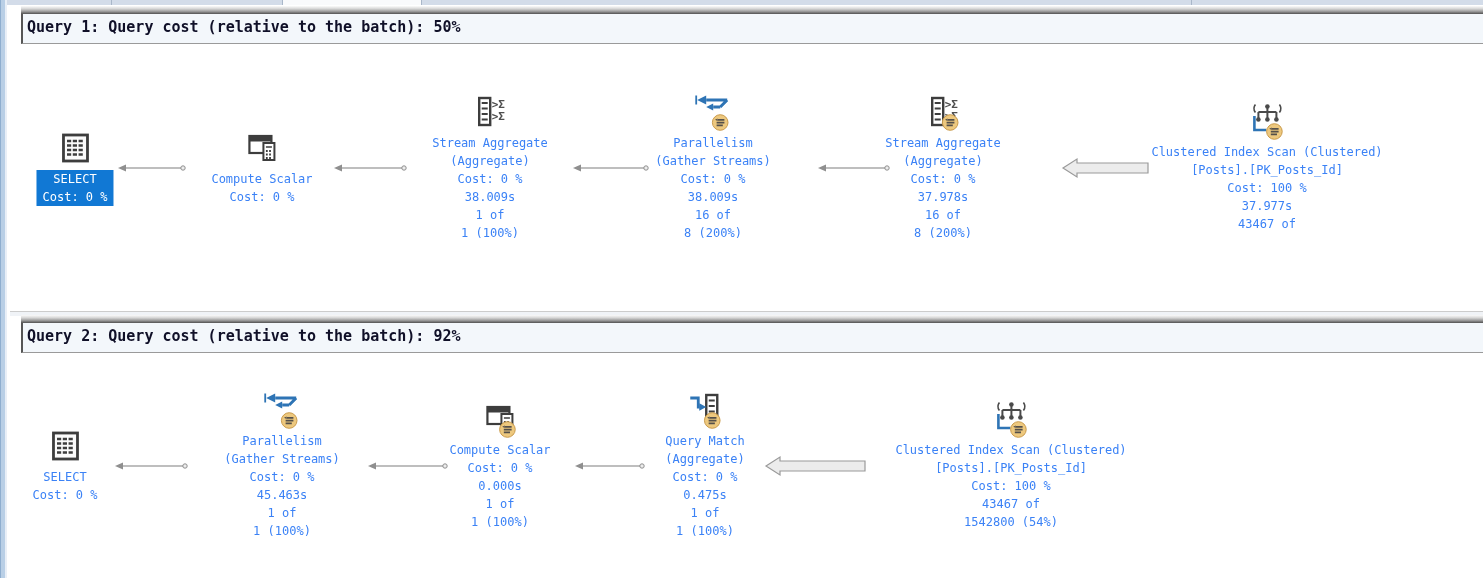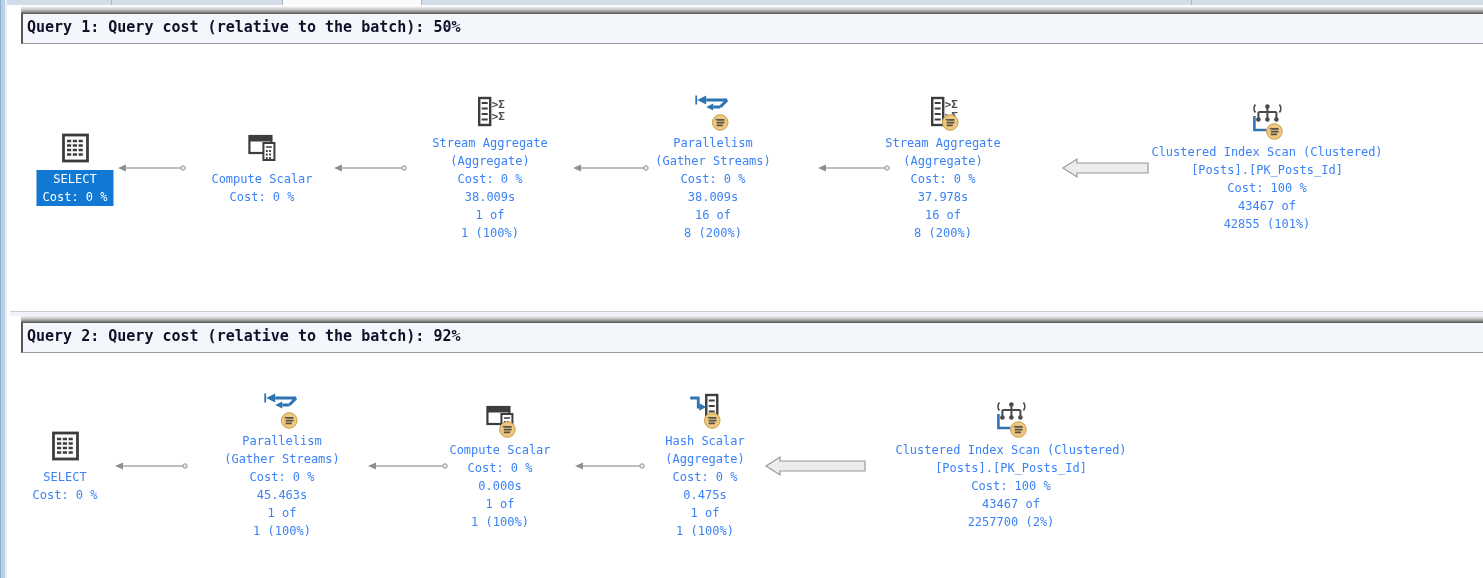--- a/index.html
+++ b/index.html
@@ -215,22 +215,22 @@
   </div>
 
   <div class="node" style="left:1257px">
     <svg class="nicon" width="40" height="38">
         <use href="#icon-clustered-index-scan"></use>
         <use href="#icon-parallel-badge"></use>
       </svg>
     <div class="nl">Clustered Index Scan (Clustered)</div>
     <div class="nl">[Posts].[PK_Posts_Id]</div>
     <div class="nl">Cost: 100 %</div>
+    <div class="nl">37.977s</div>
     <div class="nl">43467 of</div>
-    <div class="nl">42855 (101%)</div>
   </div>
 </div>
 
 <div id="sep2"></div>
 
 <div class="qpanel" style="top:315px">
   <div class="grip"></div>
   <div class="content">
     <div class="qline">Query 2: Query cost (relative to the batch): 92%</div>
   </div>
@@ -285,32 +285,32 @@
     <div class="nl">0.000s</div>
     <div class="nl">1 of</div>
     <div class="nl">1 (100%)</div>
   </div>
 
   <div class="node" style="left:695px">
     <svg class="nicon" width="40" height="38">
         <use href="#icon-hash-match"></use>
         <use href="#icon-parallel-badge"></use>
       </svg>
-    <div class="nl">Hash Scalar</div>
+    <div class="nl">Query Match</div>
     <div class="nl">(Aggregate)</div>
     <div class="nl">Cost: 0 %</div>
     <div class="nl">0.475s</div>
     <div class="nl">1 of</div>
     <div class="nl">1 (100%)</div>
   </div>
 
   <div class="node" style="left:1001px">
     <svg class="nicon" width="40" height="38">
         <use href="#icon-clustered-index-scan"></use>
         <use href="#icon-parallel-badge"></use>
       </svg>
     <div class="nl">Clustered Index Scan (Clustered)</div>
     <div class="nl">[Posts].[PK_Posts_Id]</div>
     <div class="nl">Cost: 100 %</div>
     <div class="nl">43467 of</div>
-    <div class="nl">2257700 (2%)</div>
+    <div class="nl">1542800 (54%)</div>
   </div>
 </div>
 
 </body></html>

